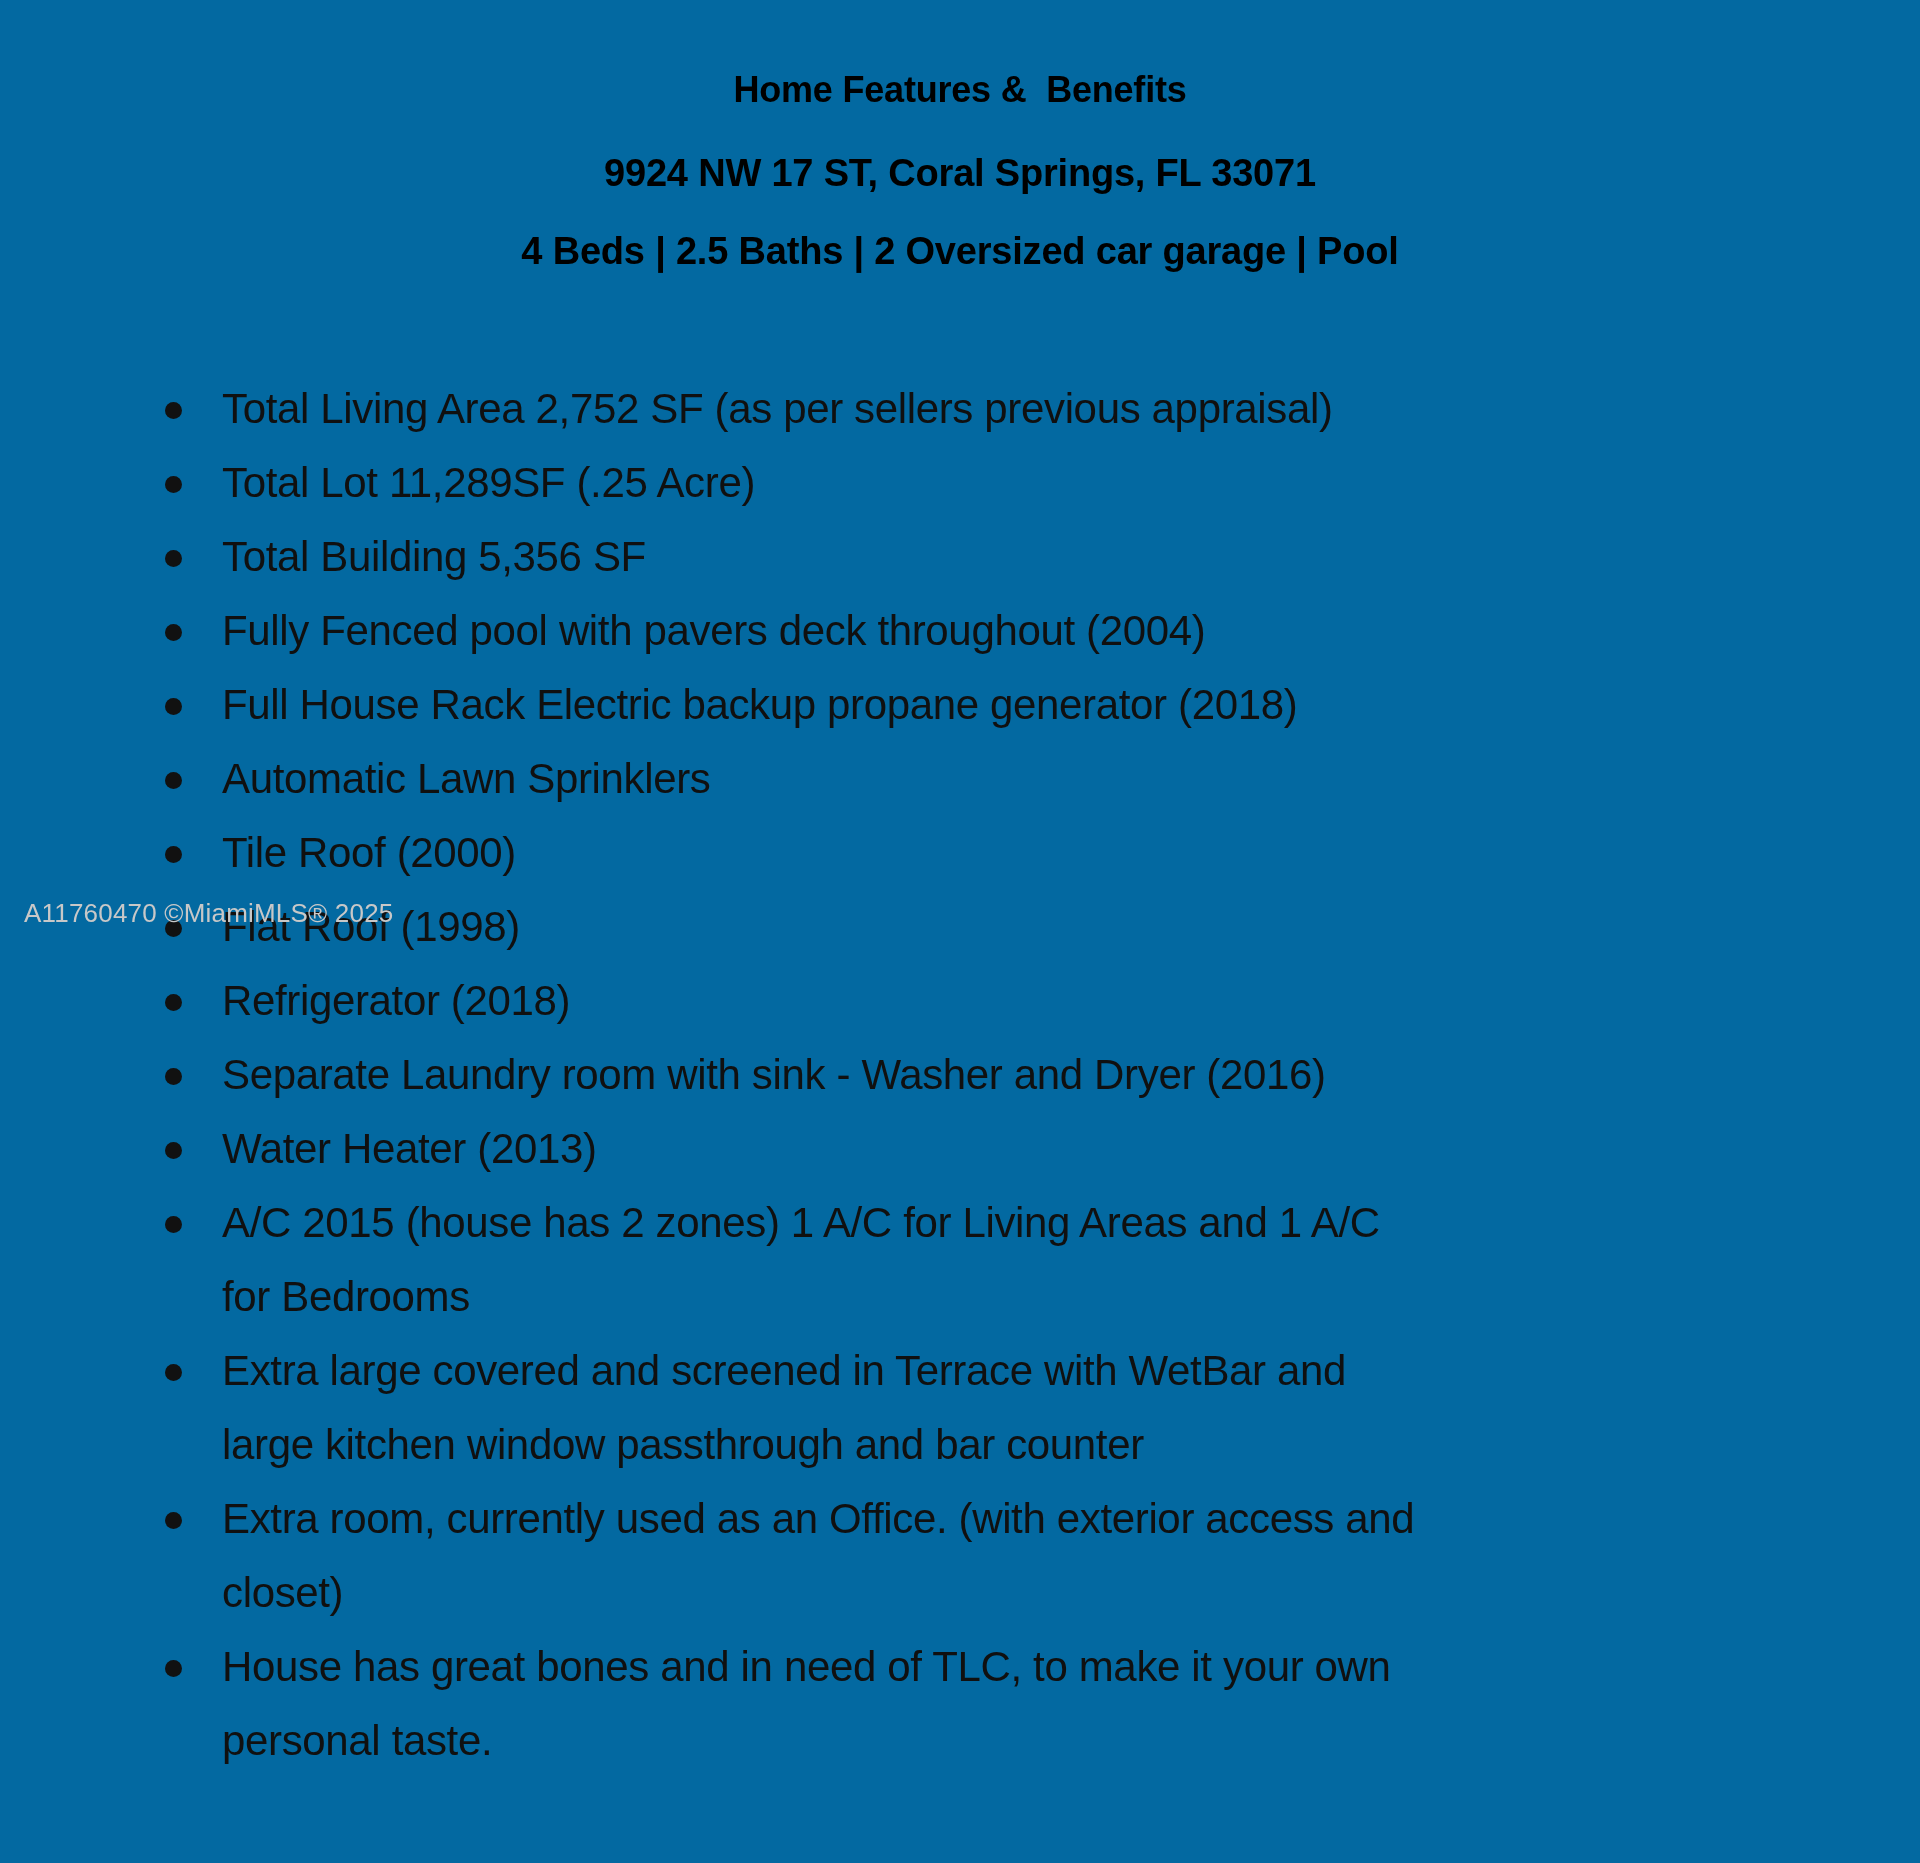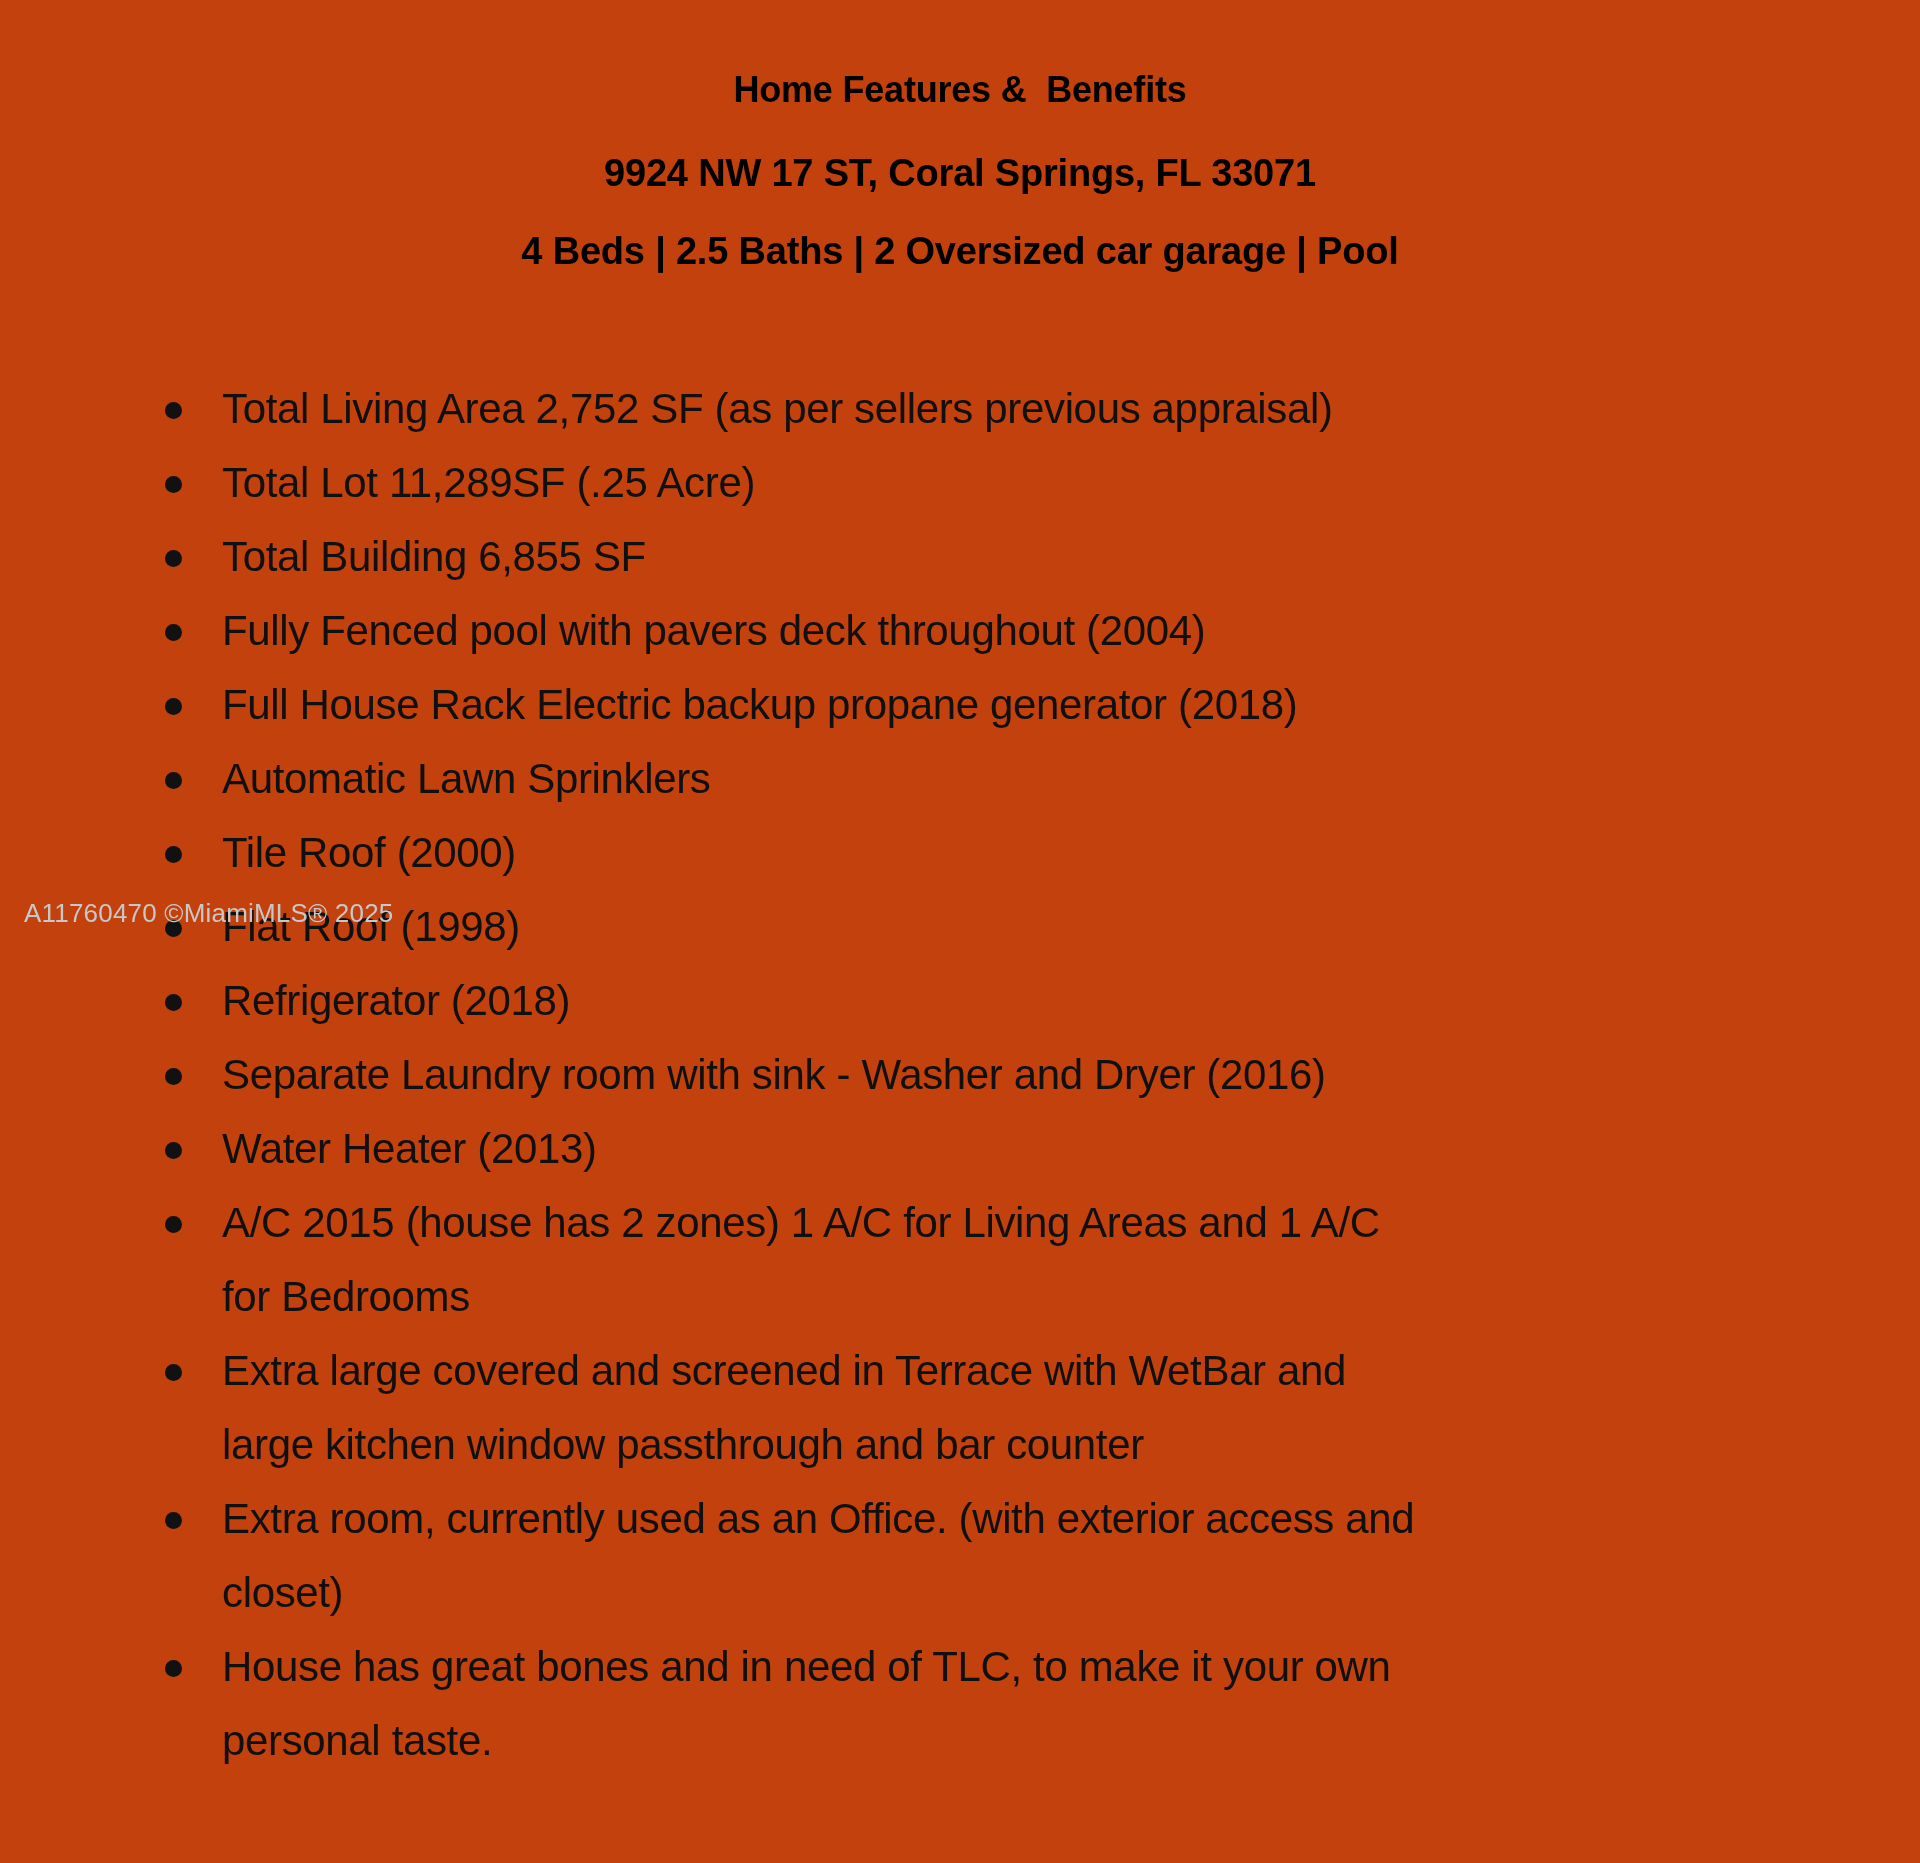--- a/index.html
+++ b/index.html
@@ -13,21 +13,21 @@
     min-height: 1863px;
     font-family: "Liberation Sans", sans-serif;
     color: #0a0a0a;
     -webkit-font-smoothing: antialiased;
   }
 
   .page {
     position: relative;
     width: 1920px;
     min-height: 1863px;
-    background: #c2410c;
+    background: #0369a1;
     overflow: hidden;
     box-sizing: border-box;
   }
 
   
   .heading-block {
     padding-top: 68px;
     text-align: center;
   }
   .heading-line {
@@ -113,21 +113,21 @@
     <li class="feature-item">
       <span class="bullet-dot"></span>
       <span class="feature-text">Total Living Area 2,752 SF (as per sellers previous appraisal)</span>
     </li>
     <li class="feature-item">
       <span class="bullet-dot"></span>
       <span class="feature-text">Total Lot 11,289SF (.25 Acre)</span>
     </li>
     <li class="feature-item">
       <span class="bullet-dot"></span>
-      <span class="feature-text">Total Building 6,855 SF</span>
+      <span class="feature-text">Total Building 5,356 SF</span>
     </li>
     <li class="feature-item">
       <span class="bullet-dot"></span>
       <span class="feature-text">Fully Fenced pool with pavers deck throughout (2004)</span>
     </li>
     <li class="feature-item">
       <span class="bullet-dot"></span>
       <span class="feature-text">Full House Rack Electric backup propane generator (2018)</span>
     </li>
     <li class="feature-item">

